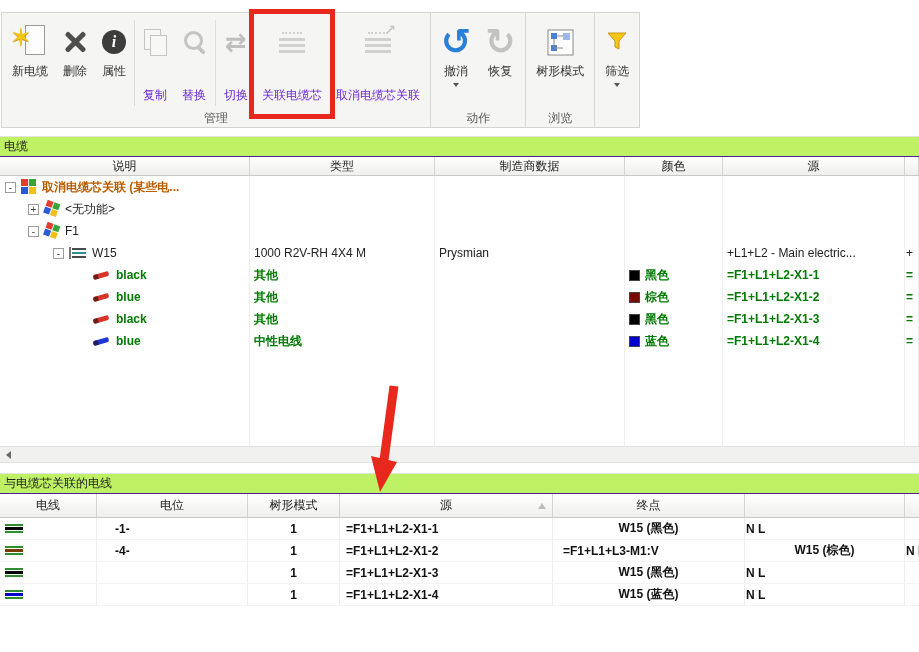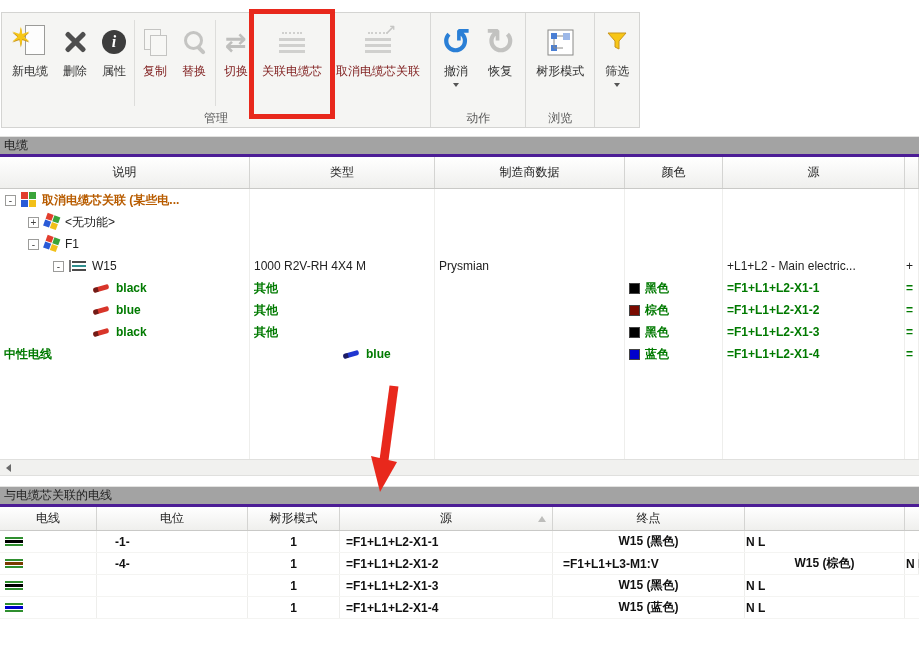--- a/index.html
+++ b/index.html
@@ -10,21 +10,21 @@
   
   .ribbon-row { margin-top:12px; padding-left:1px; }
   .ribbon { display:inline-flex; align-items:stretch; height:116px; border:1px solid #d4d4d2; background:#f5f5f3; }
   .rgroup { display:flex; flex-direction:column; border-right:1px solid #d8d8d6; }
   .rgroup:last-child { border-right:none;align-items:center; }
   .rbtns { flex:1; display:flex; align-items:stretch; padding:3px 3px 0; }
   .rglabel { text-align:center; color:#5a5a5a; font-size:12px; padding:0 12px 3px; height:17px; }
   .rbtn { position:relative; display:flex; flex-direction:column; align-items:center; padding:5px 7px 0; cursor:default; }
   .ricon { height:42px; display:flex; align-items:center; justify-content:center; }
   .rlabel { white-space:nowrap; color:#333; }
-  .rbtn.disabled .rlabel { color:#7f1d1d; }
+  .rbtn.disabled .rlabel { color:#6d28d9;margin-top:24px; }
   .vsep { width:1px; background:#dddddb; margin:4px 1px; }
   .caret { width:0; height:0; border-left:3.5px solid transparent; border-right:3.5px solid transparent; border-top:4px solid #555; margin:3px auto 0; }
 
   
   .i-newcable { position:relative; width:32px; height:36px; }
   .i-newcable .page-shape { position:absolute; right:1px; top:1px; width:20px; height:30px; background:#fdfdfd; border:1px solid #9b9b99; }
   .i-newcable .star { position:absolute; left:-4px; top:0; font-size:26px; line-height:26px; color:#f6c616; text-shadow:0 1px 0 #c9941a; }
   .i-x { position:relative; width:26px; height:26px; }
   .i-x::before,.i-x::after { content:""; position:absolute; left:11px; top:0; width:5px; height:26px; background:#4e4e4e; border-radius:2px; }
   .i-x::before { transform:rotate(45deg); } .i-x::after { transform:rotate(-45deg); }
@@ -43,23 +43,23 @@
   .i-cores .zig { position:absolute; left:5px; top:2px; width:20px; height:4px; border-bottom:2px dotted #d0d0ce; }
   .i-cores.unlink::after { content:"↗"; position:absolute; right:-3px; top:-6px; color:#c6c6c4; font-size:13px; font-weight:bold; }
   .i-undo::after { content:"↺"; font-size:36px; line-height:34px; color:#2a7fd6; font-weight:bold; }
   .i-redo::after { content:"↻"; font-size:36px; line-height:34px; color:#c2c2c0; font-weight:bold; }
 
   
   .hlbox { position:absolute; left:-6px; right:-6px; top:-7px; height:110px; border:5px solid #e8281c; z-index:6; pointer-events:none; }
 
   
   .gap8 { height:8px; } .gap10 { height:10px; }
-  .panel-title { height:21px; display:flex; align-items:center; padding-left:4px; background:#a3a3a3; border-top:1px solid #e3e3e1; border-bottom:3px solid #4c1d95; color:#222;text-align:center; }
+  .panel-title { height:21px; display:flex; align-items:center; padding-left:4px; background:#bef264; border-top:1px solid #e3e3e1; border-bottom:1px solid #4c1d95; color:#222;text-align:center; }
   .ghead { display:grid; background:linear-gradient(#ffffff,#efefed); border-bottom:1px solid #c9c9c7; }
-  .ghead.top { grid-template-columns:250px 185px 190px 98px 182px 14px; height:32px; }
+  .ghead.top { grid-template-columns:250px 185px 190px 98px 182px 14px; height:19px; }
   .ghead.bottom { grid-template-columns:97px 151px 92px 213px 192px 160px 14px; height:24px; }
   .hcell { position:relative; display:flex; align-items:center; justify-content:center; border-right:1px solid #d4d4d2; color:#222; overflow:hidden; }
   .sorttri { position:absolute; right:6px; top:9px; width:0; height:0; border-left:4px solid transparent; border-right:4px solid transparent; border-bottom:6px solid #bdbdbb; }
   .trow { display:grid; }
   .trow.top { grid-template-columns:250px 185px 190px 98px 182px 14px; height:22px; }
   .trow.bottom { grid-template-columns:97px 151px 92px 213px 192px 160px 14px; height:22px; border-bottom:1px solid #f4f4f2; }
   .cell { display:flex; align-items:center; border-right:1px solid #eeeeec; padding:0 4px; white-space:nowrap; overflow:hidden; height:100%; }
   .cell.ovf { overflow:visible; padding:0 1px; }
   .filler { display:grid; grid-template-columns:250px 185px 190px 98px 182px 14px; height:94px; }
   .filler .fcell { border-right:1px solid #eeeeec; }
@@ -370,27 +370,27 @@
         </div>
       <div class="cell">
           <span class="txt green">=F1+L1+L2-X1-3</span>
         </div>
       <div class="cell ovf">
           <span class="txt green">=</span>
         </div>
     </div>
 
     <div class="trow top">
-      <div class="cell">
-          <span class="txt green">中性电线</span>
-        </div>
       <div class="cell ind-d">
         <span class="icon-wire" style="background: rgb(32, 54, 208);"></span>
         <span class="txt green">blue</span>
       </div>
+      <div class="cell">
+          <span class="txt green">中性电线</span>
+        </div>
       <div class="cell"></div>
       <div class="cell">
           <span class="swatch" style="background: rgb(0, 0, 204);"></span>
           <span class="txt green">蓝色</span>
         </div>
       <div class="cell">
           <span class="txt green">=F1+L1+L2-X1-4</span>
         </div>
       <div class="cell ovf">
           <span class="txt green">=</span>

